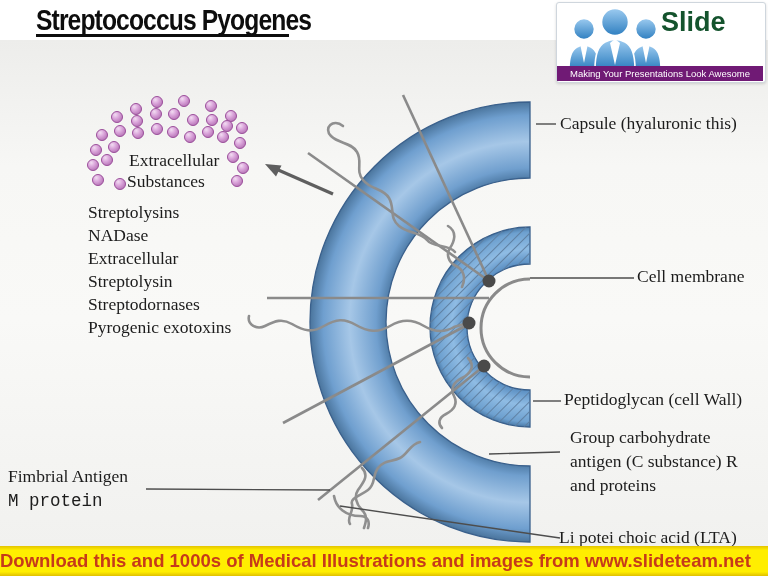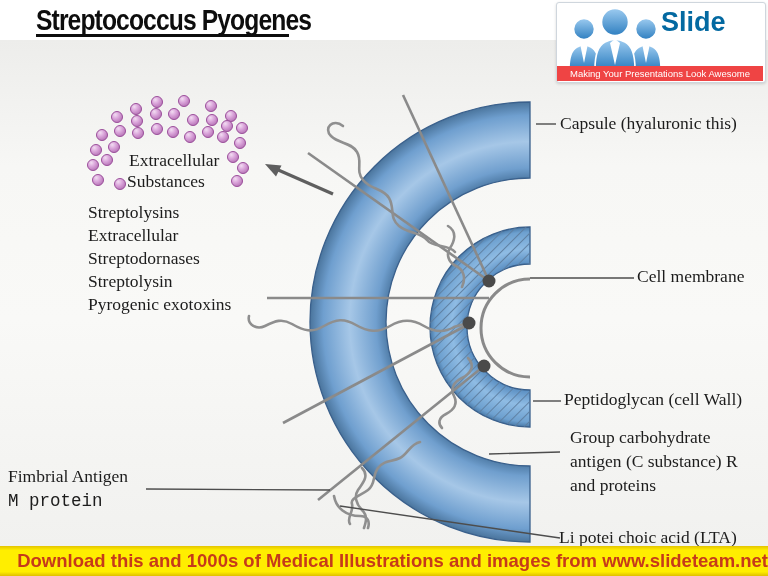--- a/index.html
+++ b/index.html
@@ -9,24 +9,24 @@
   
   #header{left:0;top:0;width:768px;height:40px;background:#ffffff;}
   #page-title{left:36px;top:3px;font-family:"Liberation Sans",sans-serif;
       font-weight:bold;font-size:28px;color:#0d0d0d;letter-spacing:-1px;
       transform:scaleX(0.88) scaleY(1.08);transform-origin:left top;white-space:nowrap;}
   #title-underline{left:36px;top:34px;width:253px;height:3px;background:#0d0d0d;}
   
   #logo-box{left:556px;top:2px;width:208px;height:79px;background:#ffffff;
       border:1px solid #cfd6dd;border-radius:3px;box-shadow:0 1px 3px rgba(0,0,0,.15);}
   #logo-slide{left:660px;top:6px;font-family:"Liberation Sans",sans-serif;
-      font-weight:bold;font-size:27px;color:#0369a1;}
+      font-weight:bold;font-size:27px;color:#14532d;}
   #logo-team{left:655px;top:33px;font-family:"Liberation Sans",sans-serif;
       font-weight:bold;font-size:29px;color:#6d6e71;}
-  #logo-tagline{left:557px;top:65px;width:206px;height:15px;background:#ef4444;
+  #logo-tagline{left:557px;top:65px;width:206px;height:15px;background:#701a75;
       color:#ffffff;font-family:"Liberation Sans",sans-serif;font-size:9.5px;
       line-height:15px;text-align:center;white-space:nowrap;}
   
   #content-bg{left:0;top:40px;width:768px;height:506px;
       background:linear-gradient(180deg,#ededeb 0%,#f7f7f5 25%,#f9f9f7 55%,#f1f1ef 100%);}
   
   #diagram-svg{left:0;top:0;width:768px;height:576px;}
   
   .lbl{color:#1c1c1c;font-size:17.5px;white-space:nowrap;}
   #extracellular-line1{left:129px;top:150px;}
@@ -35,21 +35,21 @@
   #fimbrial-label{left:8px;top:466px;}
   #mprotein-label{left:8px;top:491px;font-family:Liberation Mono, monospace;}
   #capsule-label{left:560px;top:113px;}
   #membrane-label{left:637px;top:266px;}
   #peptidoglycan-label{left:564px;top:389px;}
   #group-label{left:570px;top:425px;line-height:24px;}
   #lta-label{left:559px;top:527px;}
   
   #banner{left:0;top:546px;width:768px;height:30px;
       background:linear-gradient(180deg,#e3c400 0%,#ffee00 14%,#ffee00 86%,#dfbf00 100%);
-      text-align:right;}
+      text-align:left;}
   #banner-link{display:inline-block;font-family:"Liberation Sans",sans-serif;
       font-weight:bold;font-size:18.5px;line-height:30px;color:#c63a1a;text-decoration:none;}
 </style>
 </head>
 <body>
 
 <div class="abs" id="content-bg"></div>
 <div class="abs" id="header"></div>
 <div class="abs" id="page-title">Streptococcus Pyogenes</div>
 <div class="abs" id="title-underline"></div>
@@ -161,23 +161,24 @@
     <circle cx="98" cy="180" r="5.5"></circle>
       <circle cx="120" cy="184" r="5.5"></circle>
   </g>
 </svg>
 
 <div class="abs lbl" id="extracellular-line1">Extracellular</div>
 <div class="abs lbl" id="extracellular-line2">Substances</div>
 
 <div class="abs lbl" id="substances-list">
   <div>Streptolysins</div>
+  <div>NADase</div>
   <div>Extracellular</div>
+  <div>Streptolysin</div>
   <div>Streptodornases</div>
-  <div>Streptolysin</div>
   <div>Pyrogenic exotoxins</div>
 </div>
 
 <div class="abs lbl" id="capsule-label">Capsule (hyaluronic this)</div>
 <div class="abs lbl" id="membrane-label">Cell membrane</div>
 <div class="abs lbl" id="peptidoglycan-label">Peptidoglycan (cell Wall)</div>
 <div class="abs lbl" id="group-label">
   <div>Group carbohydrate</div>
   <div>antigen (C substance) R</div>
   <div>and proteins</div>

